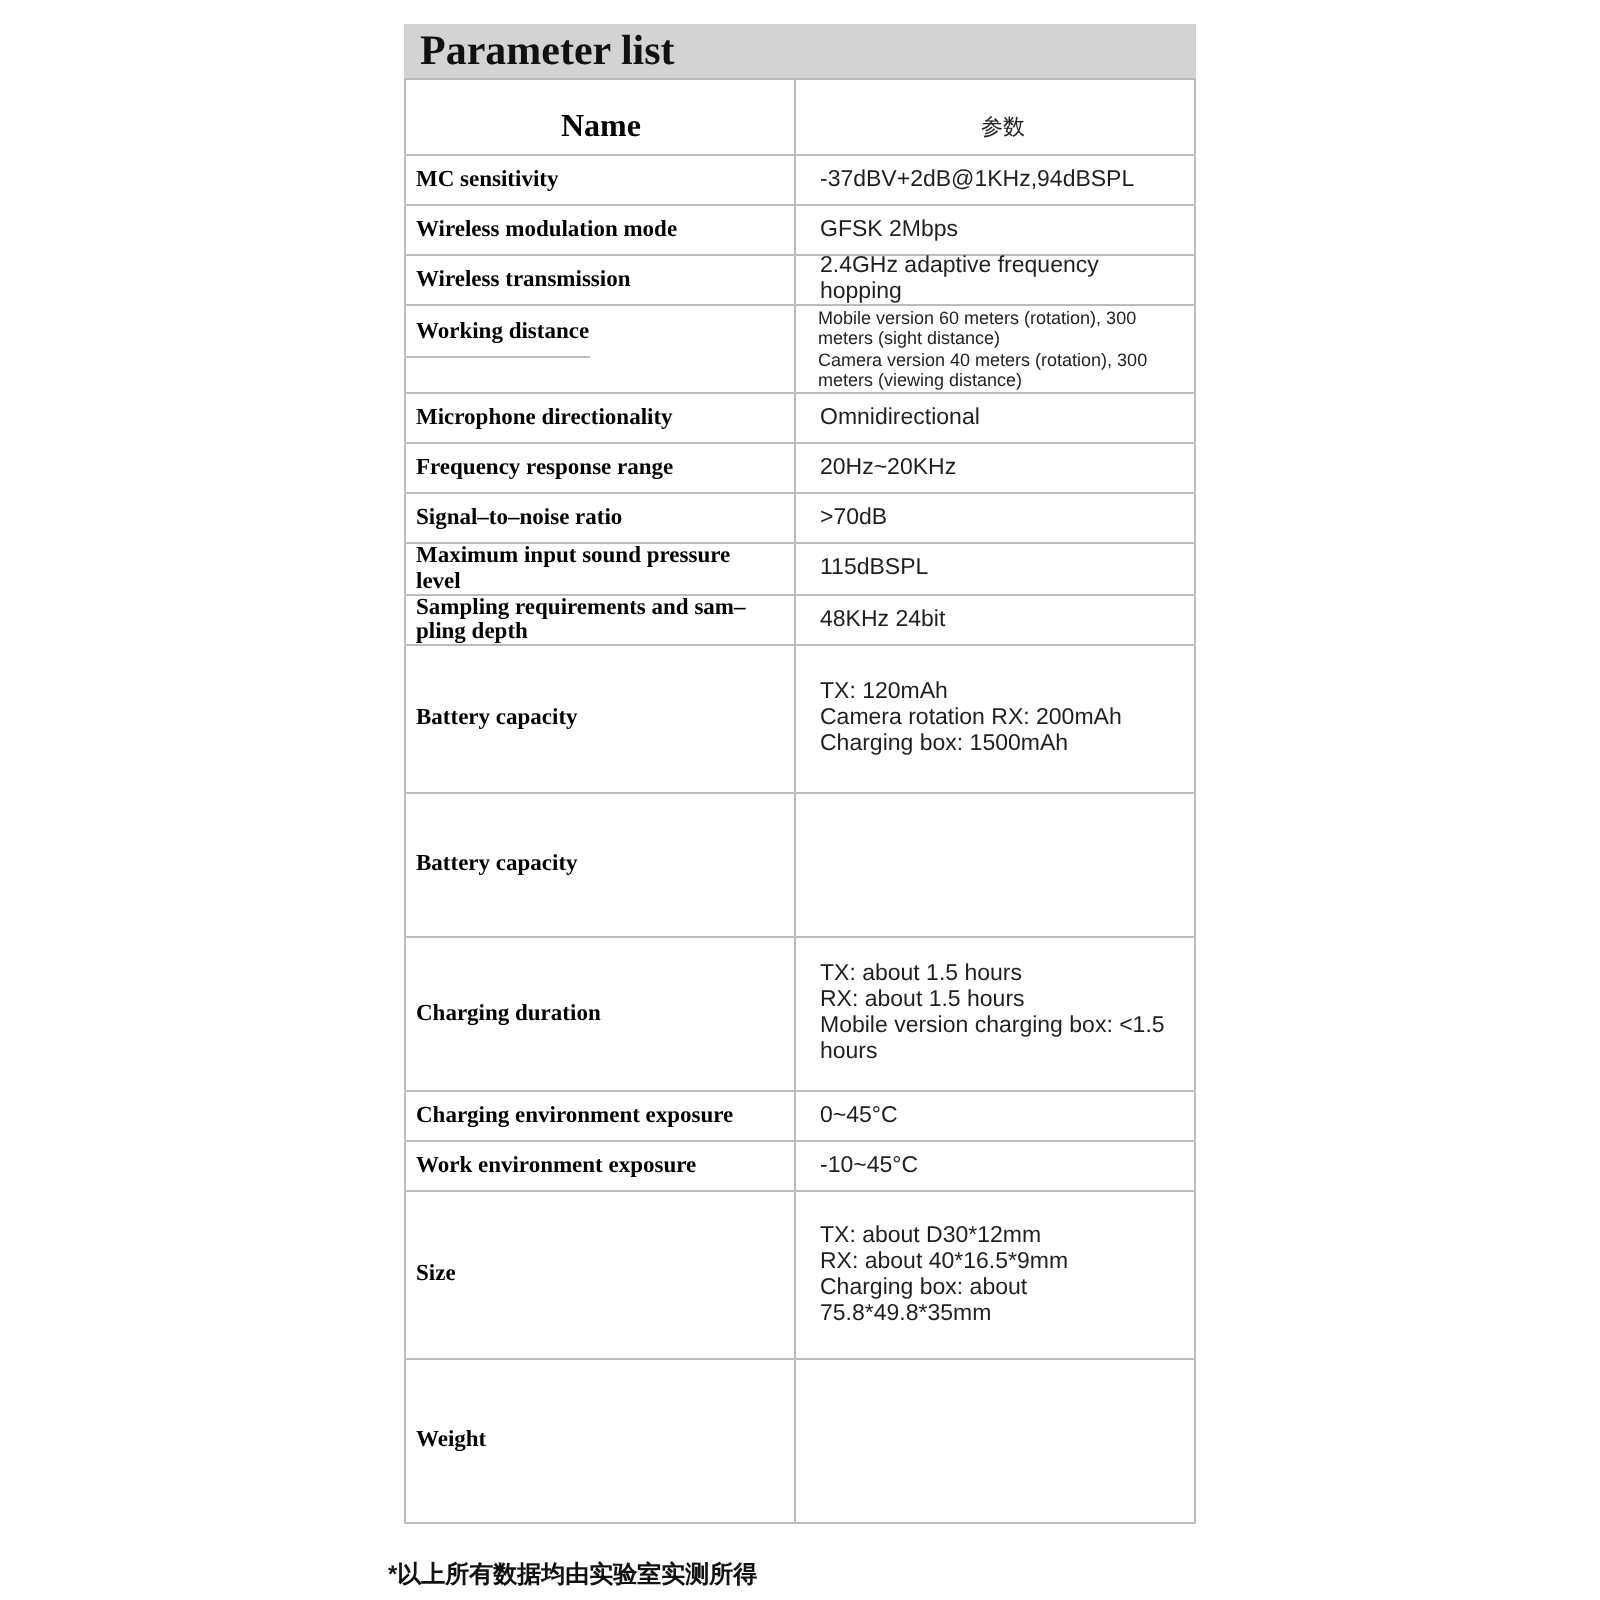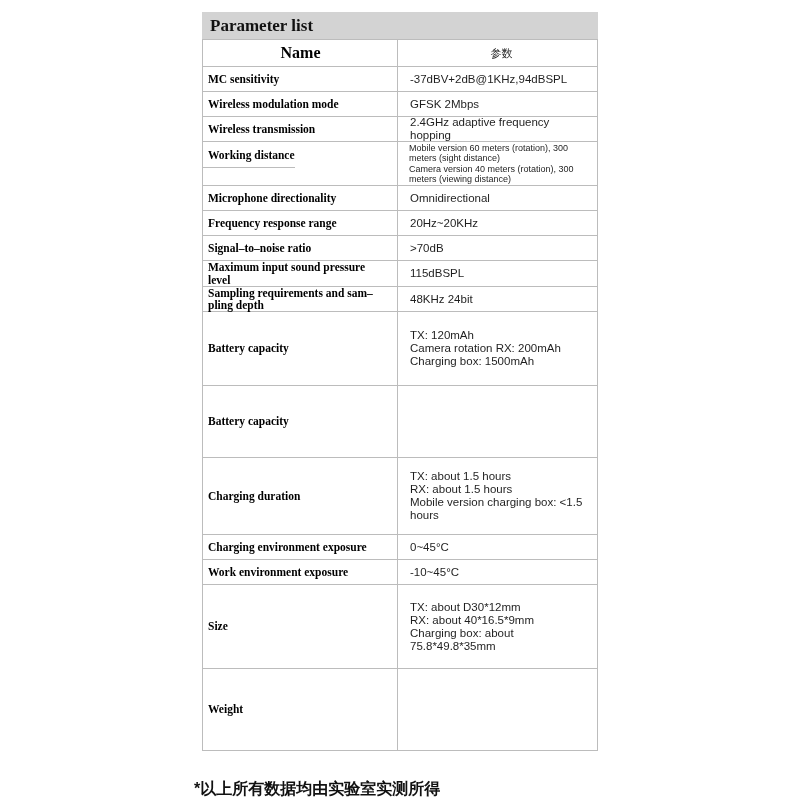--- a/index.html
+++ b/index.html
@@ -9,21 +9,21 @@
     background:#ffffff; overflow:hidden;
     font-family:"Liberation Sans", sans-serif;
   }
   .sheet { position:absolute; left:202px; top:12px; width:396px; }
   .title-band {
     height:27px; background:#d3d3d3;
     display:flex; align-items:center; padding-left:8px;
   }
   .title-band .title {
     font-family:"Liberation Serif", serif;
-    font-weight:bold; font-size:17px; color:#111;
+    font-weight:bold; font-size:21px; color:#111;
   }
   .tbody { border:1px solid #bcbcbc; background:#fff; }
   .row { display:flex; border-bottom:1px solid #bcbcbc; }
   .row:last-child { border-bottom:none; }
 
   .ncell {
     width:195px; border-right:1px solid #bcbcbc;
     display:flex; align-items:center;
     padding:2px 4px 2px 5px;
     font-family:"Liberation Serif", serif; font-weight:bold;
@@ -53,28 +53,28 @@
     display:flex; flex-direction:row;
   }
   .nsplit .sub1 {
     height:26px; border-bottom:1px solid #bcbcbc;
     display:flex; align-items:center; padding-left:5px;
     font-family:"Liberation Serif", serif; font-weight:bold;
     font-size:11.5px; color:#000;
   }
   .nsplit .sub2 { flex:1; }
 
-  .rh38{height:27px} .rh25{height:25px} .rh26{height:26px} .rh44{height:44px}
+  .rh38{height:38px} .rh25{height:25px} .rh26{height:26px} .rh44{height:44px}
   .rh74{height:74px} .rh72{height:72px} .rh77{height:77px} .rh84{height:84px}
   .rh81{height:81px}
 
   .footnote {
     position:absolute; left:194px; top:779px;
     font-family:"Liberation Sans", sans-serif;
-    font-weight:bold; font-size:16px; color:#111;
+    font-weight:bold; font-size:12px; color:#111;
   }
 </style>
 </head>
 <body>
 
 <div class="page">
   <div class="sheet">
 
     <div class="title-band">
       <span class="title">Parameter list</span>

